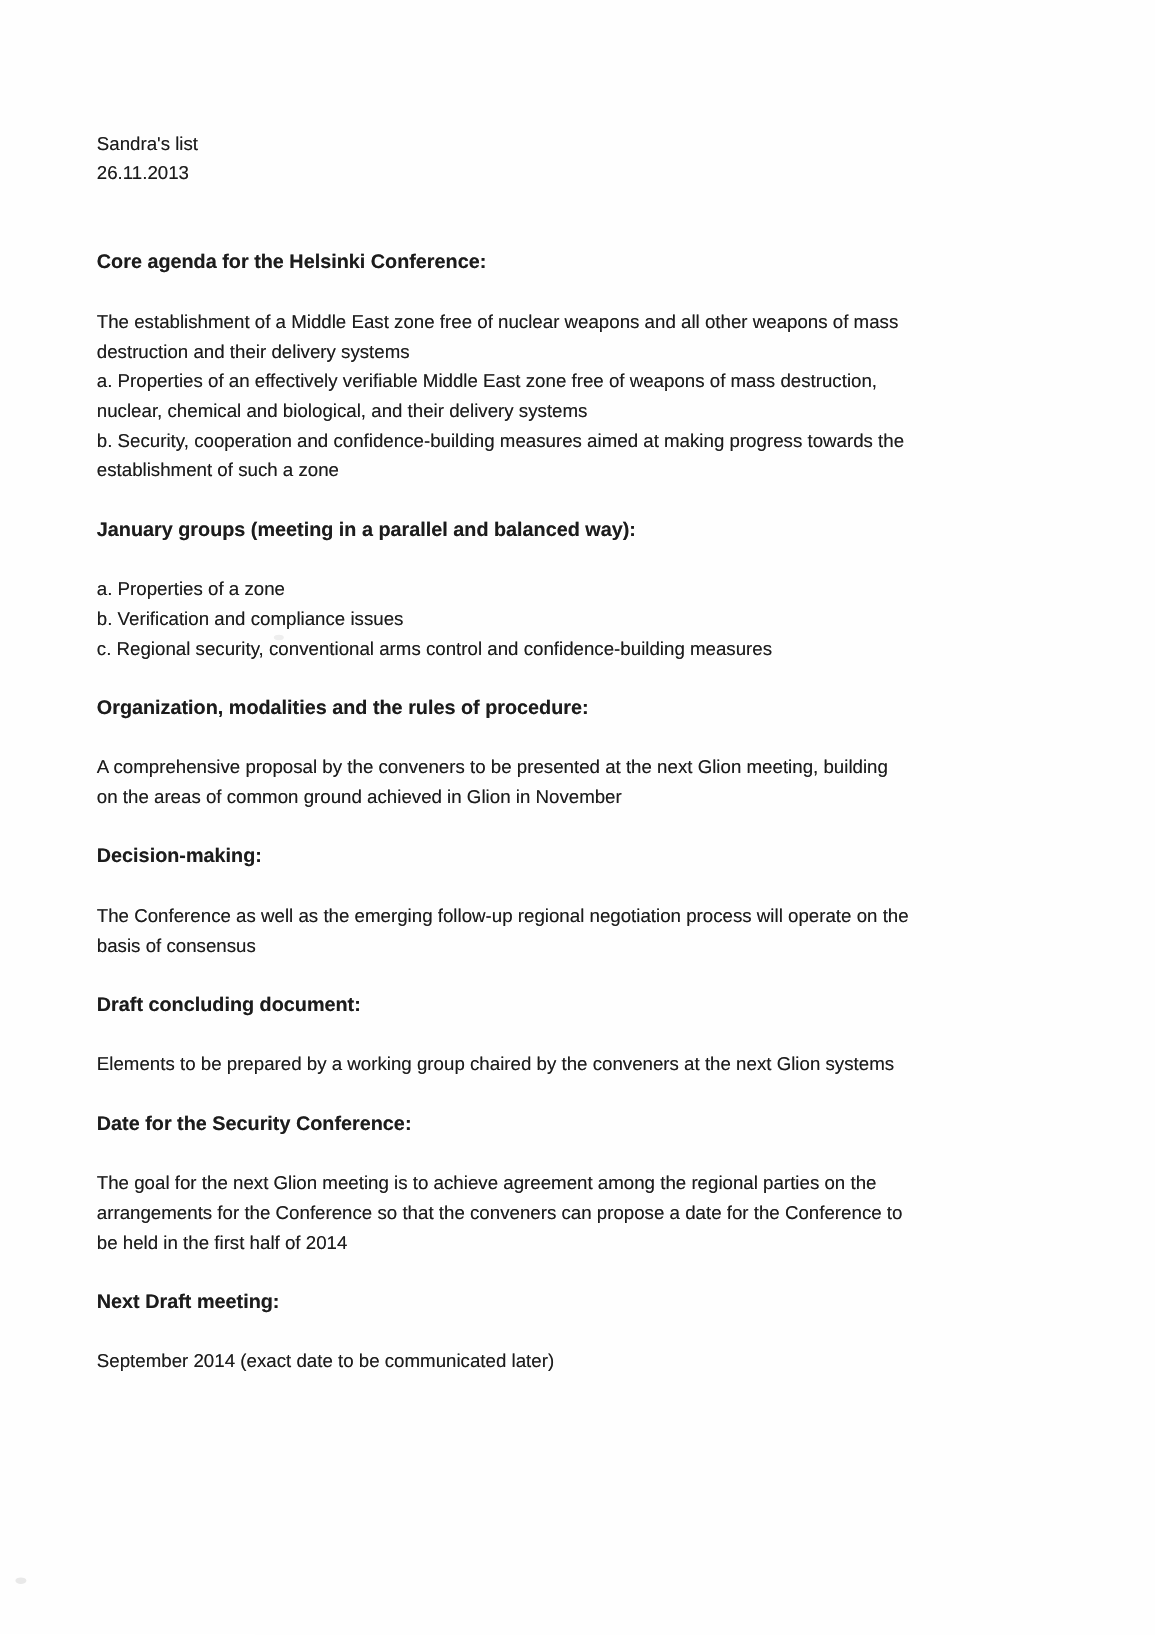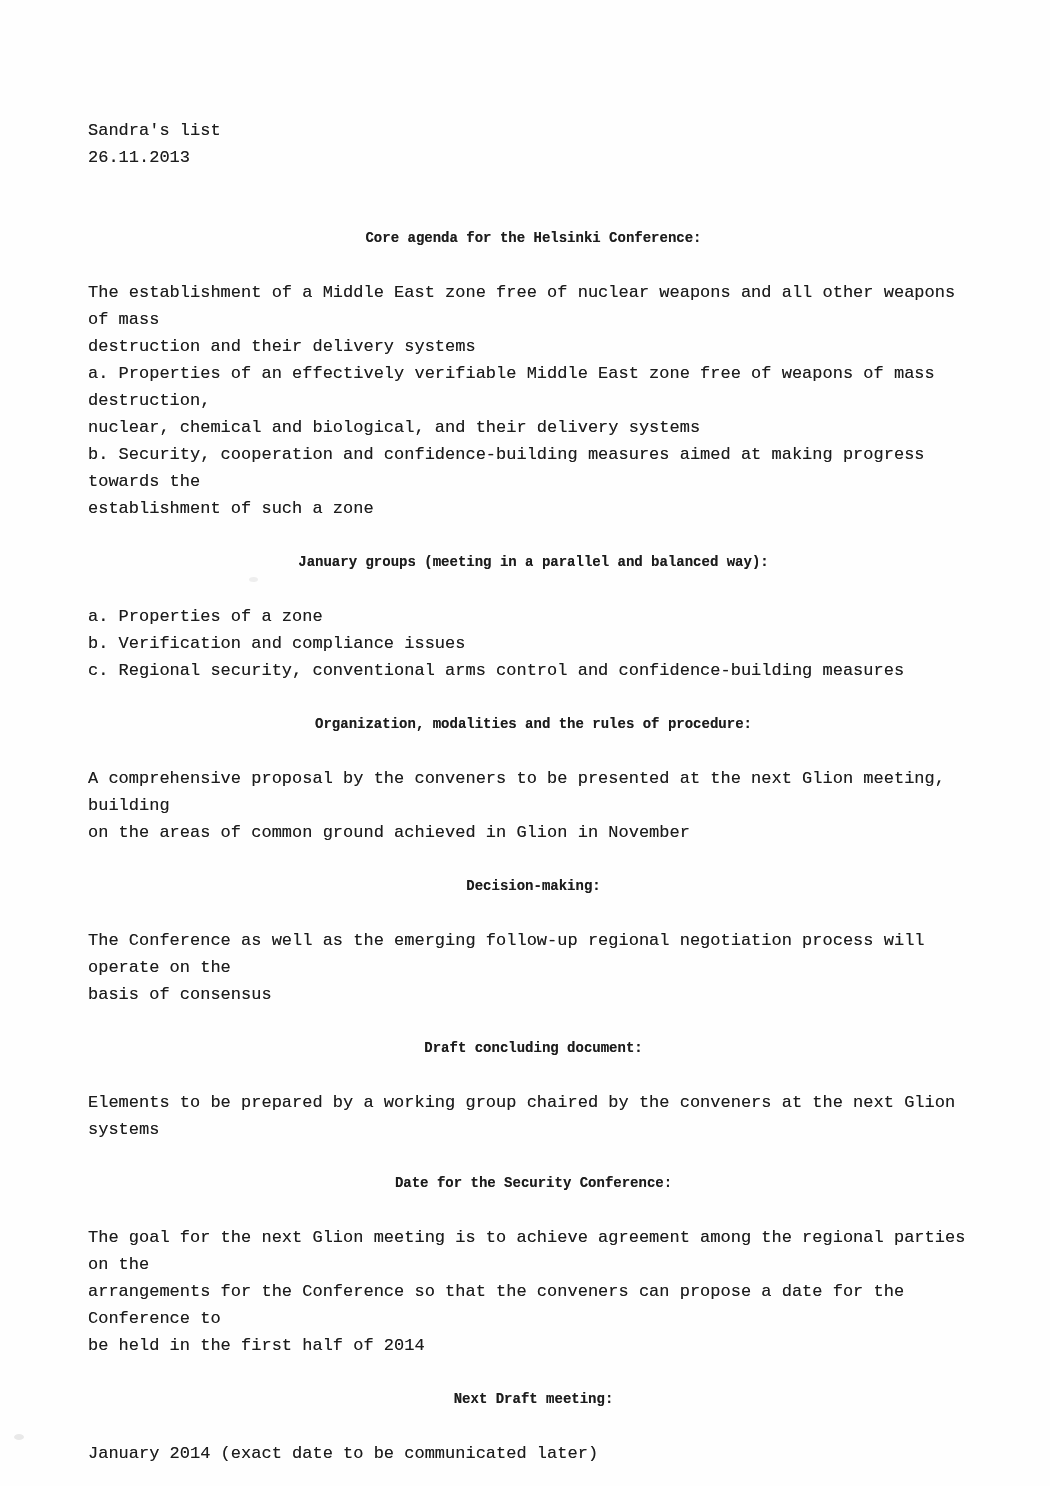--- a/index.html
+++ b/index.html
@@ -7,39 +7,38 @@
     padding: 0;
     background: #ffffff;
   }
   .page {
     position: relative;
     width: 1050px;
     height: 1486px;
     box-sizing: border-box;
     background: #fefefe;
     padding: 117px 82px 0 88px;
-    font-family: Liberation Mono, monospace;
+    font-family: Liberation Sans, sans-serif;
     font-size: 17px;
     line-height: 27px;
     color: #1c1c1c;
     overflow: hidden;
     text-shadow: 0 0 0.4px rgba(20,20,20,0.55);
   }
   .doc-header {
     margin: 0 0 54px 0;
   }
   .doc-header .line {
     margin: 0;
   }
   .doc-section h2.heading {
-    font-size: 14px;
+    font-size: 18px;
     font-weight: 700;
-    margin: 0 0 27px 11px;
+    margin: 0 0 27px 0;
     line-height: 27px;
-    text-align: center;
   }
   .doc-section p.para {
     white-space: pre-line;
     margin: 0 0 27px 0;
   }
   .scan-artifact {
     position: absolute;
     background: #ececec;
     border-radius: 50%;
   }
@@ -104,19 +103,19 @@
 
   <section class="doc-section">
     <h2 class="heading">Date for the Security Conference:</h2>
     <p class="para">The goal for the next Glion meeting is to achieve agreement among the regional parties on the
 arrangements for the Conference so that the conveners can propose a date for the Conference to
 be held in the first half of 2014</p>
   </section>
 
   <section class="doc-section">
     <h2 class="heading">Next Draft meeting:</h2>
-    <p class="para">January 2014 (exact date to be communicated later)</p>
+    <p class="para">September 2014 (exact date to be communicated later)</p>
   </section>
 
   <div class="scan-artifact" id="artifact-mid"></div>
   <div class="scan-artifact" id="artifact-bottom"></div>
 
 </div>
 
 </body></html>

